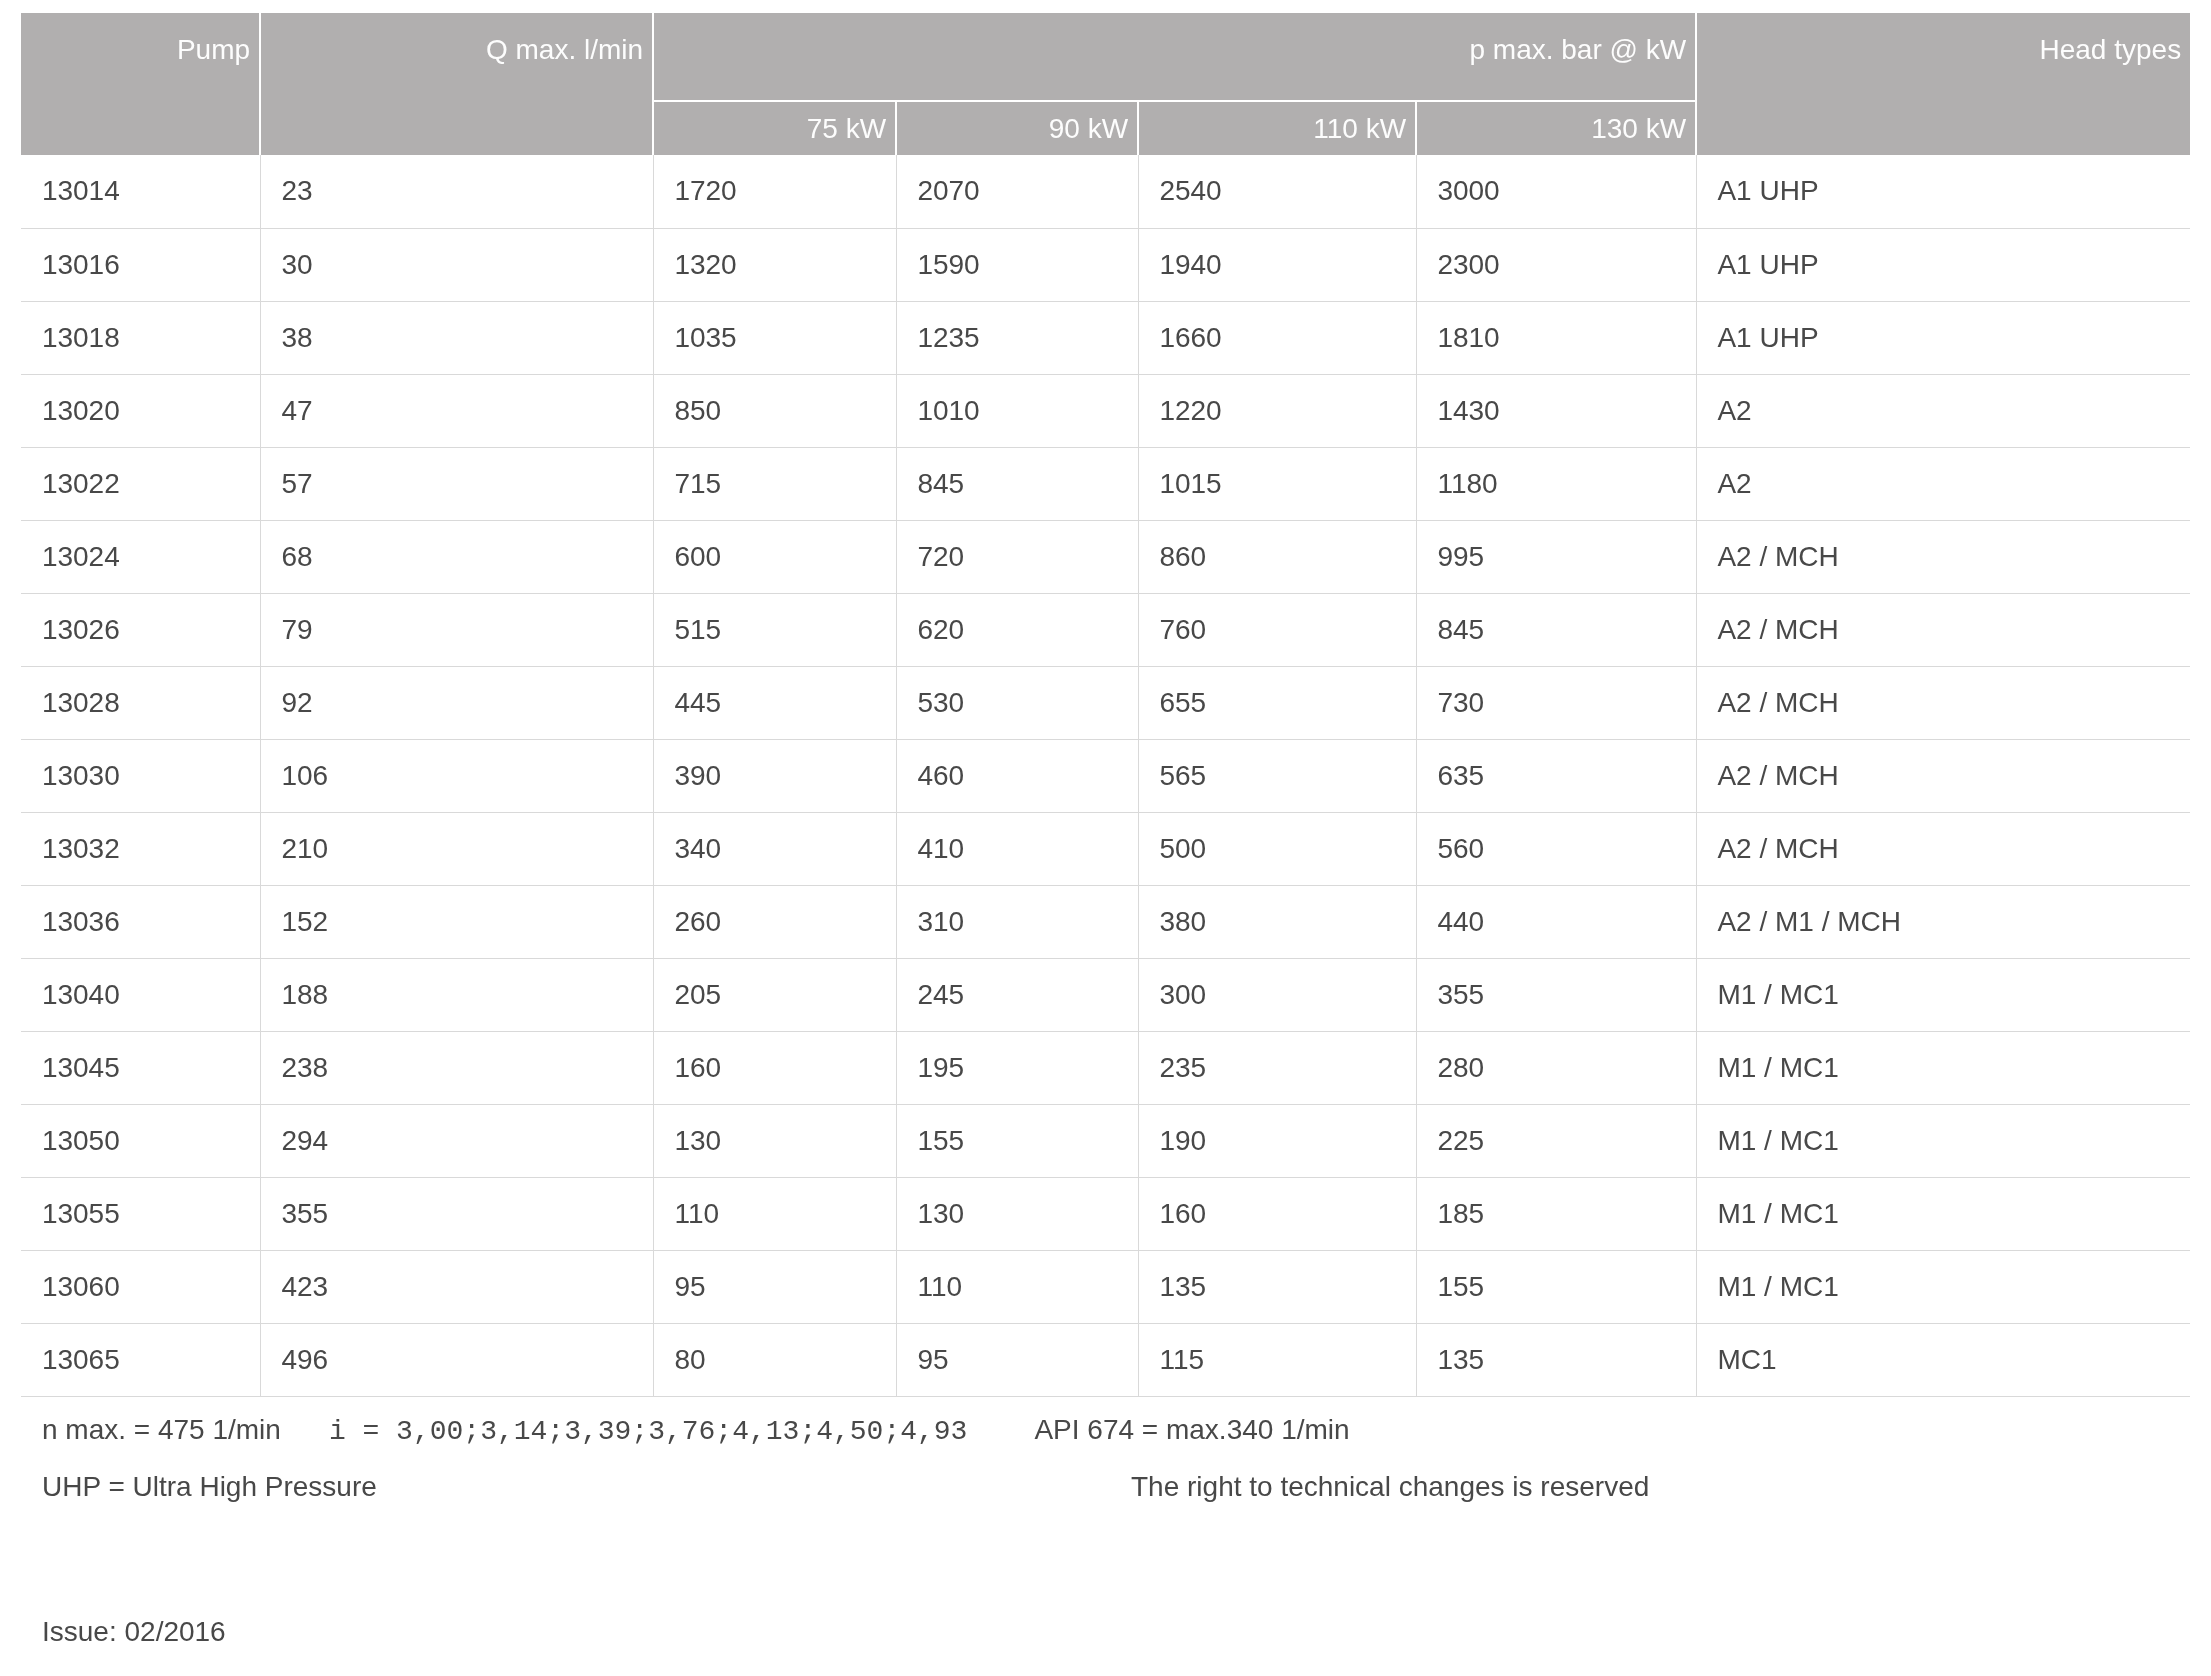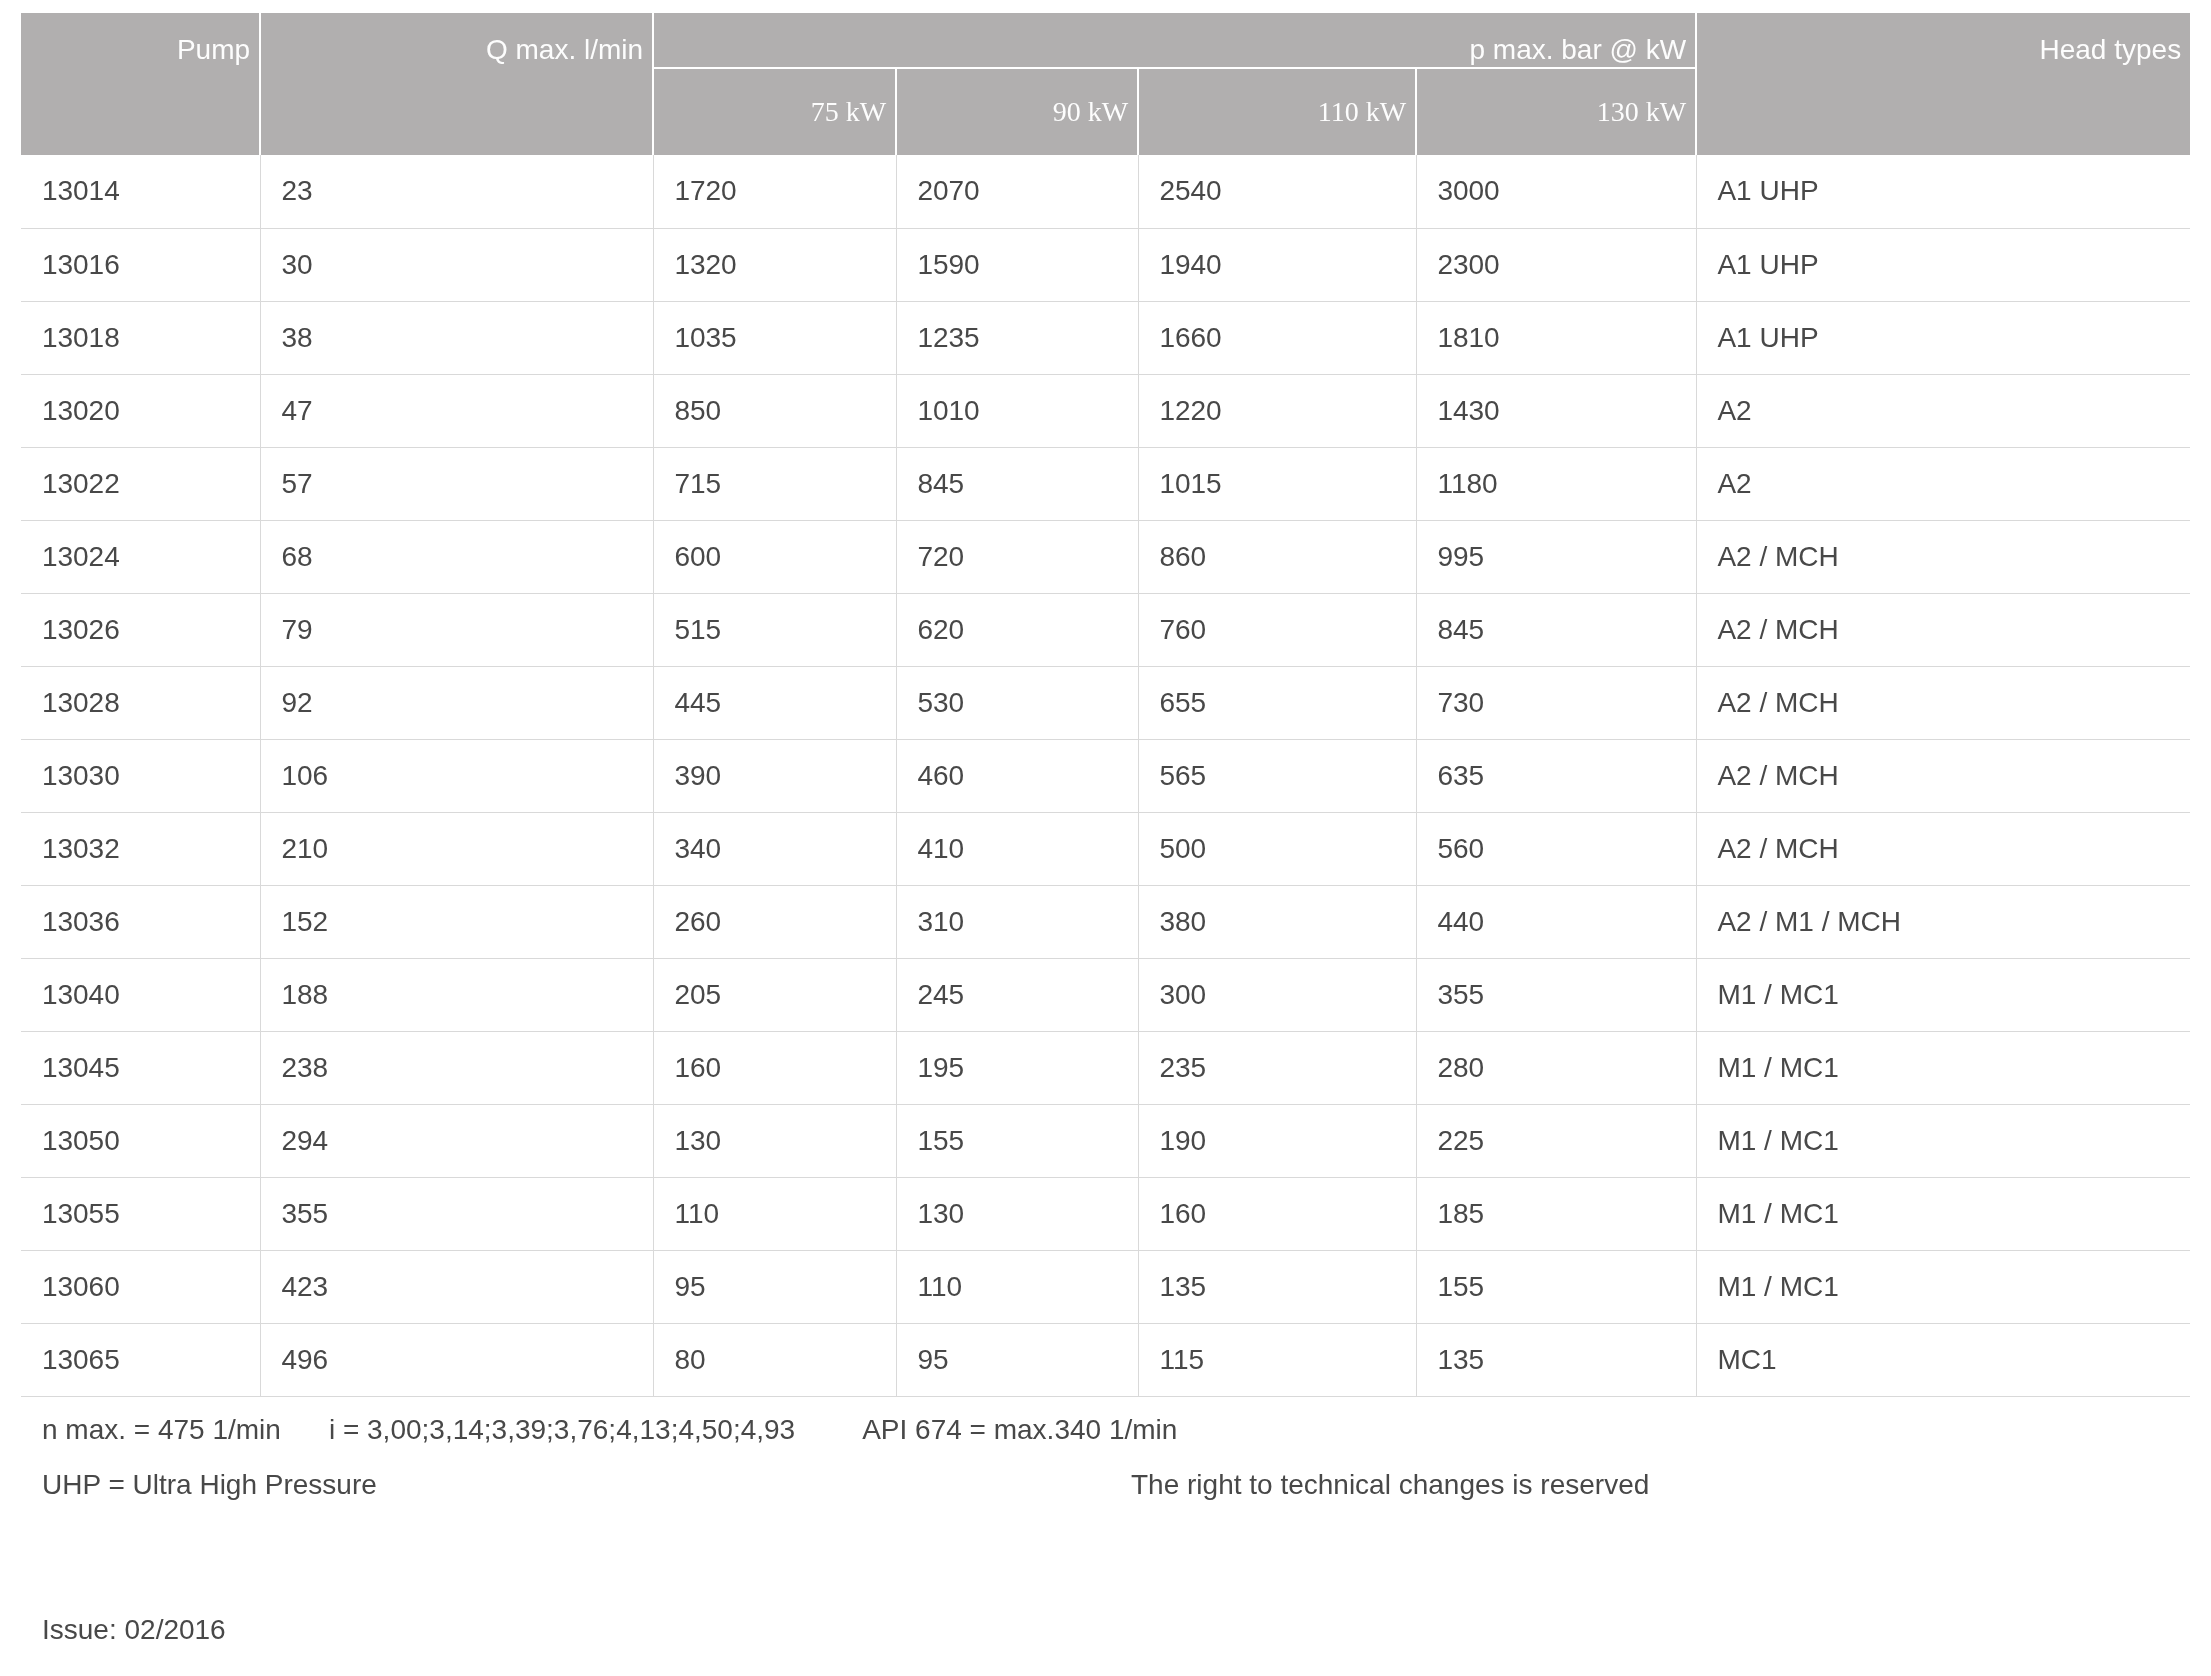--- a/index.html
+++ b/index.html
@@ -33,24 +33,23 @@
     background: var(--header-bg, #b1afaf);
     color: var(--header-text, #fdfdfd);
     font-weight: normal;
     font-size: 28px;
     text-align: right;
     vertical-align: top;
     padding: 20.5px 9.3px 0 20.5px;
   }
   thead th.span2 { height: 142px; }
   thead tr.subhead th {
-    height: 87px;
+    height: 54px;
     vertical-align: middle;
     padding: 0 9.3px 0 20.5px;
-    font-family: Liberation Serif, serif;
   }
   thead th.sep-r { border-right: 2.8px solid #ffffff; }
   thead th.sep-b { border-bottom: 2.8px solid #ffffff; }
 
   tbody td {
     height: 73px;
     font-size: 28px;
     vertical-align: middle;
     padding: 0 9.3px 0 20.5px;
     background: #ffffff;
@@ -60,21 +59,21 @@
   tbody td:last-child { border-right: none; }
 
   
   .footnote-line {
     margin: 13px 0 0 42px;
     font-size: 28px;
     line-height: 40px;
     white-space: nowrap;
   }
   .footnote-line .seg-1 { margin-right: 48px; }
-  .footnote-line .seg-2 { margin-right: 67px; }
+  .footnote-line .seg-2 { margin-right: 67px; font-family: Liberation Mono, monospace; }
 
   
   .footer-row {
     position: relative;
     margin-top: 15px;
     height: 125px;
     font-size: 28px;
     line-height: 40px;
   }
   .footer-col { position: absolute; top: 0; }

